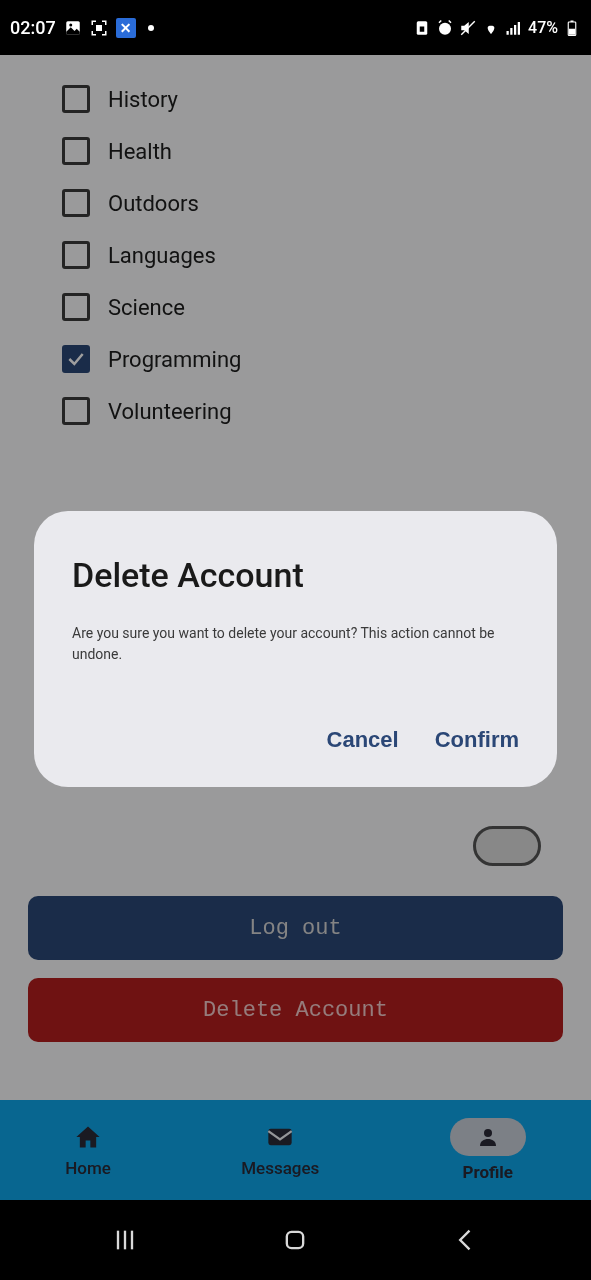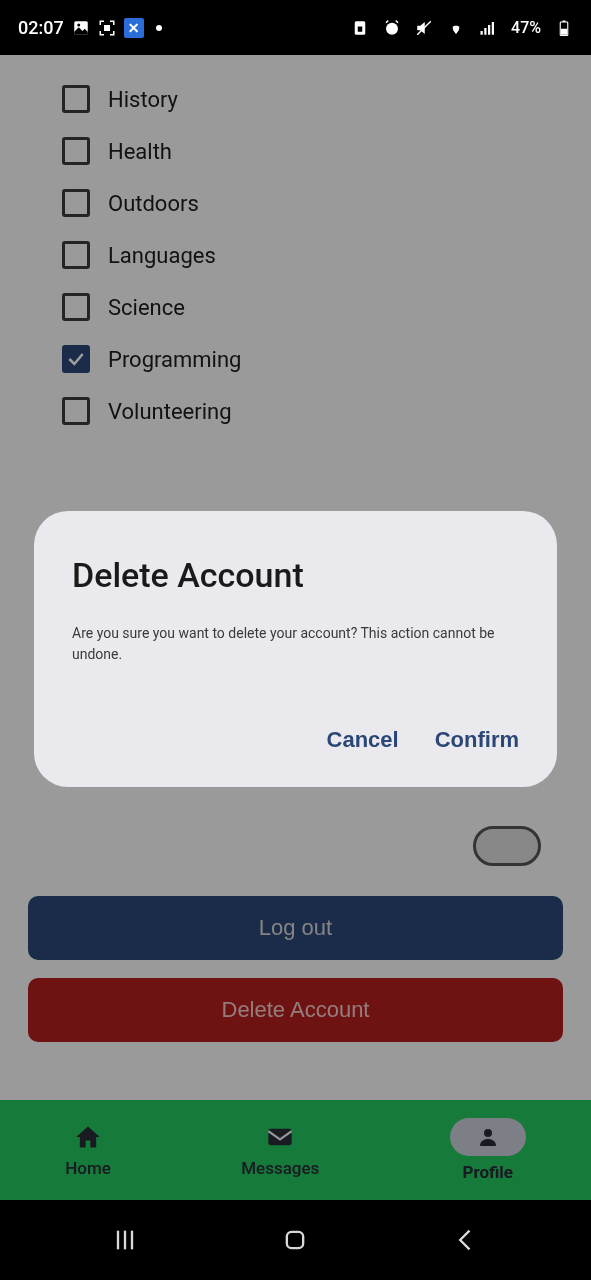--- a/index.html
+++ b/index.html
@@ -1,22 +1,22 @@
 <!DOCTYPE html>
 <html><head>
 <meta charset="utf-8">
 <style>
   * { box-sizing: border-box; margin: 0; padding: 0; }
   html, body { width: 591px; height: 1280px; overflow: hidden; font-family: -apple-system, Roboto, sans-serif; }
   body { background: #000; display: flex; flex-direction: column; }
 
   
-  .status-bar { height: 55px; background: #000; color: #fff; display: flex; align-items: center; justify-content: space-between; padding: 0 18px; font-size: 18px; font-weight: 500; }
+  .status-bar { height: 55px; background: #000; color: #fff; display: flex; align-items: center; justify-content: space-between; padding: 0 10px; font-size: 18px; font-weight: 500; }
   .status-left { display: flex; align-items: center; gap: 8px; }
-  .status-right { display: flex; align-items: center; gap: 14px; font-size: 16px; }
+  .status-right { display: flex; align-items: center; gap: 5px; font-size: 16px; }
   .status-icon { width: 18px; height: 18px; display: inline-flex; align-items: center; justify-content: center; }
   .status-icon svg { width: 100%; height: 100%; }
   .x-badge { width: 20px; height: 20px; background: #2a6cd8; color: #fff; display: inline-flex; align-items: center; justify-content: center; font-weight: bold; font-size: 14px; border-radius: 2px; }
   .dot { width: 6px; height: 6px; background: #fff; border-radius: 50%; margin-left: 4px; }
 
   
   .app { flex: 1; background: #f8f9fa; position: relative; display: flex; flex-direction: column; }
 
   
   .scrim { position: absolute; inset: 0; background: rgba(0,0,0,0.38); z-index: 5; }
@@ -28,26 +28,26 @@
   .checkbox { width: 28px; height: 28px; border: 3px solid #3a3a3a; border-radius: 3px; display: inline-flex; align-items: center; justify-content: center; flex-shrink: 0; }
   .checkbox.checked { background: #2b4776; border-color: #2b4776; }
   .checkbox.checked svg { width: 20px; height: 20px; stroke: #fff; stroke-width: 3; fill: none; }
   .interest-label { font-size: 22px; color: #1d1d1d; }
 
   .spacer { flex: 1; }
   .toggle-row { display: flex; align-items: center; justify-content: flex-end; padding-right: 0; margin-bottom: 30px; }
   .toggle { width: 68px; height: 40px; border: 3px solid #555; border-radius: 24px; background: #dcdcdc; position: relative; }
 
   .buttons { padding: 0 0 20px 0; margin-left:-22px; margin-right:-22px; }
-  .btn { width: 100%; height: 64px; border-radius: 10px; font-size: 22px; font-weight: 500; border: none; display: flex; align-items: center; justify-content: center; margin-bottom: 18px; }
+  .btn { width: 100%; height: 64px; border-radius: 10px; font-size: 22px; font-weight: 500; border: none; display: flex; align-items: center; justify-content: center; margin-bottom: 18px; font-family: Liberation Mono, monospace; }
   .btn-logout { background: #2b4776; color: #d5d5d5; }
   .btn-delete { background: #b41d1d; color: #f0c9c9; }
 
   
-  .bottom-nav { height: 100px; background: #22c55e; display: flex; align-items: center; justify-content: space-around; }
+  .bottom-nav { height: 100px; background: #0ea5e9; display: flex; align-items: center; justify-content: space-around; }
   .nav-item { display: flex; flex-direction: column; align-items: center; gap: 6px; color: #2a2a38; font-size: 17px; font-weight: 500; }
   .nav-item .nav-ico { width: 32px; height: 30px; display:flex; align-items:center; justify-content:center; }
   .nav-item.active .nav-ico-wrap { background: #c8cfd9; border-radius: 22px; padding: 4px 22px; }
   .nav-item.active { font-weight: 700; }
 
   
   .android-nav { height: 80px; background: #000; display: flex; align-items: center; justify-content: space-around; padding: 0 40px; }
   .android-nav .ab { width: 28px; height: 28px; display:flex; align-items:center; justify-content:center; }
   .android-nav svg { stroke: #d9d9d9; fill: none; stroke-width: 2; }
 

